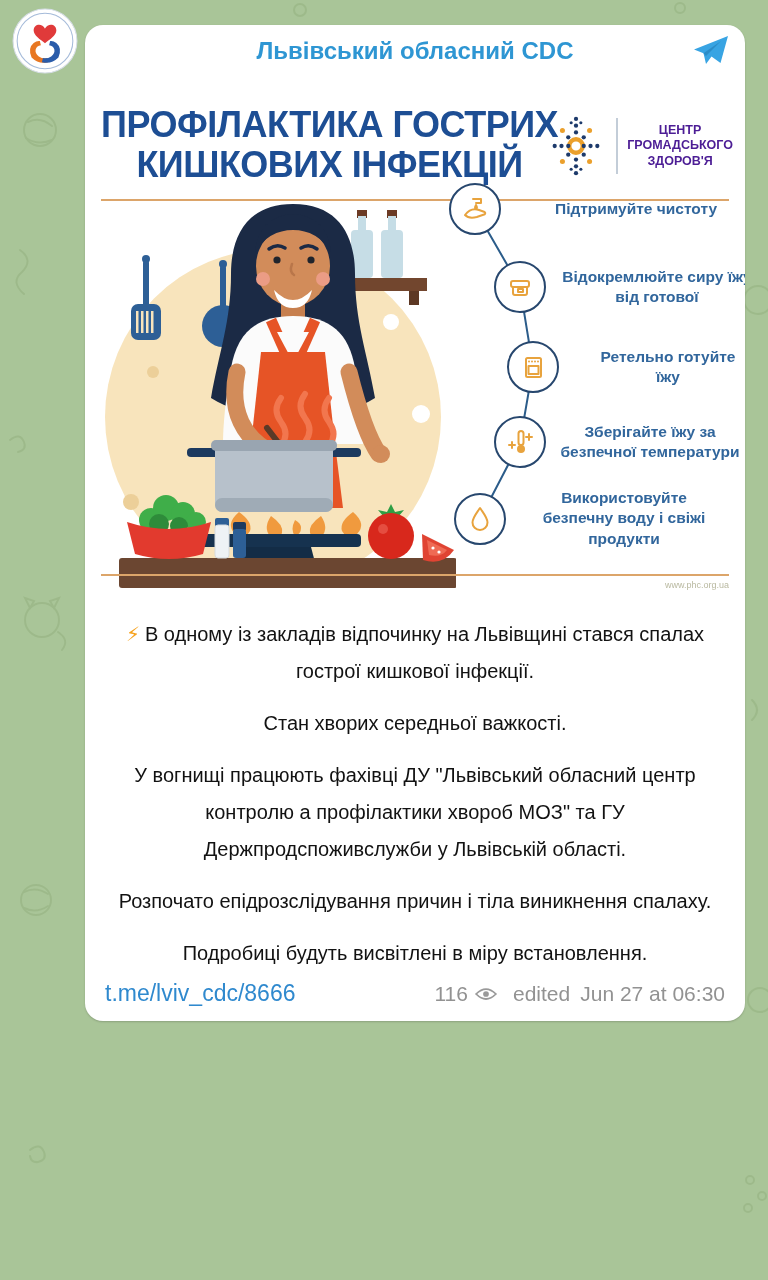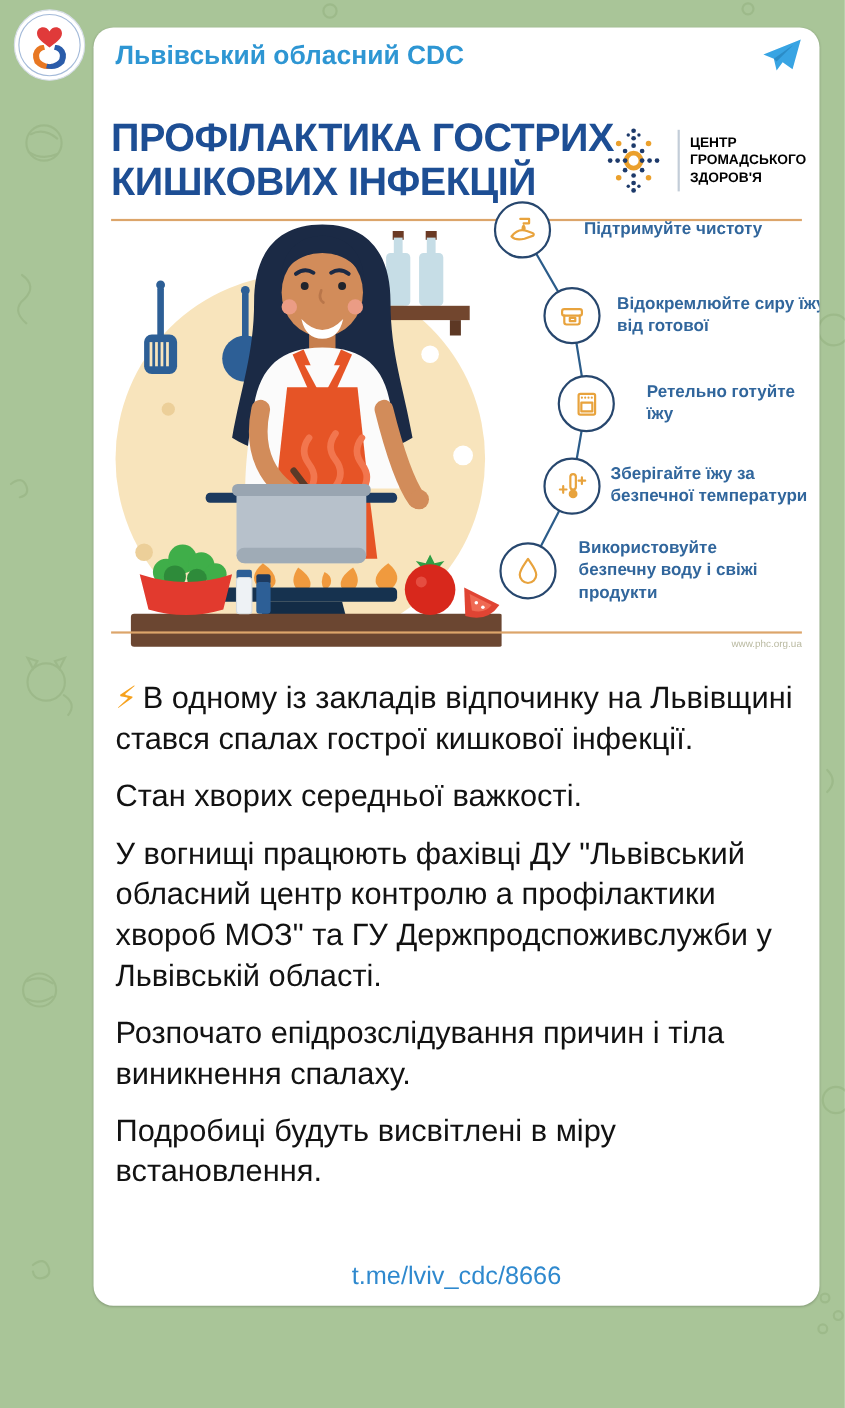--- a/index.html
+++ b/index.html
@@ -3,36 +3,36 @@
 <meta charset="utf-8">
 <style>
   html,body{margin:0;padding:0;}
   body{
     width:768px;height:1280px;position:relative;overflow:hidden;
     background:#a9c598;
     font-family:"Liberation Sans","DejaVu Sans",sans-serif;
   }
   .doodles{position:absolute;inset:0;pointer-events:none;}
   .card{
-    position:absolute;left:85px;top:25px;width:660px;height:1162px;
-    background:#ffffff;border-radius:18px;box-shadow:0 1px 2px rgba(0,0,0,.18);
+    position:absolute;left:85px;top:25px;width:660px;height:996px;
+    background:#ffffff;border-radius:18px;box-shadow:0 1px 2px rgba(0,0,0,.18);text-align:center;
   }
   .avatar{position:absolute;left:12px;top:8px;width:66px;height:66px;}
   .card-header{position:relative;height:44px;padding:12px 20px 0 20px;box-sizing:border-box;}
   .channel-name{font-size:24px;font-weight:bold;color:#2e96d3;}
   .plane{position:absolute;right:16px;top:10px;}
   
   .infographic{position:relative;height:535px;overflow:hidden;}
   .ig-title{
     position:absolute;left:16px;top:36px;
     font-size:36px;font-weight:700;color:#1d4e94;line-height:1.1;letter-spacing:-.5px;
   }
   .ig-logo{position:absolute;right:12px;top:42px;display:flex;align-items:center;gap:9px;}
   .ig-logo .vline{width:2px;height:56px;background:#c3cdd8;}
-  .ig-logo .ltext{font-size:12.5px;font-weight:bold;color:#000000;line-height:1.25;}
+  .ig-logo .ltext{font-size:12.5px;font-weight:bold;color:#4c1d95;line-height:1.25;}
   .ig-divider{position:absolute;left:16px;right:16px;height:2px;background:#dca56a;}
   .d1{top:130px;} .d2{top:505px;}
   .ig-site{position:absolute;right:16px;top:511px;font-size:9px;color:#b9b9a0;}
   .illu{position:absolute;left:6px;top:133px;}
   .connectors{position:absolute;left:330px;top:100px;}
   .tip-circle{
     position:absolute;width:52px;height:52px;border-radius:50%;
     background:#fff;border:2px solid #27476e;box-sizing:border-box;
     display:flex;align-items:center;justify-content:center;
   }
@@ -41,27 +41,27 @@
   .tip-label{
     position:absolute;transform:translateY(-50%);
     font-size:15.5px;font-weight:600;color:#31669c;line-height:1.32;
   }
   .tl1{left:446px;top:140px;width:210px;}
   .tl2{left:476px;top:218px;width:192px;}
   .tl3{left:503px;top:298px;width:160px;}
   .tl4{left:470px;top:373px;width:190px;}
   .tl5{left:441px;top:450px;width:196px;}
   
-  .post{padding:12px 20px 0 20px;font-size:28px;line-height:37px;color:#121212;}
+  .post{padding:12px 20px 0 20px;font-size:20px;line-height:37px;color:#121212;}
   .post p{margin:0 0 15px 0;}
   .emoji{color:#f6a21e;margin-right:5px;}
   
   .card-footer{
     position:absolute;left:20px;right:20px;bottom:14px;
-    display:flex;justify-content:space-between;align-items:center;flex-direction:column;
+    display:flex;justify-content:space-between;align-items:center;
   }
   .post-link{font-size:23px;color:#2f89ce;}
   .meta{display:flex;align-items:center;color:#929292;font-size:21px;}
   .meta .views{margin-right:7px;}
   .meta .eye{margin-right:16px;display:flex;align-items:center;}
   .meta .edited{margin-right:10px;}
 </style>
 </head>
 <body>
 
@@ -342,15 +342,26 @@
       <span class="emoji">⚡</span><span>В одному із закладів відпочинку на Львівщині стався спалах гострої кишкової інфекції.</span>
     </p>
     <p>Стан хворих середньої важкості.</p>
     <p>У вогнищі працюють фахівці ДУ "Львівський обласний центр контролю а профілактики хвороб МОЗ" та ГУ Держпродспоживслужби у Львівській області.</p>
     <p>Розпочато епідрозслідування причин і тіла виникнення спалаху.</p>
     <p>Подробиці будуть висвітлені в міру встановлення.</p>
   </div>
 
   <div class="card-footer">
     <span class="post-link">t.me/lviv_cdc/8666</span>
+    <span class="meta">
+      <span class="views">116</span>
+      <span class="eye">
+        <svg width="22" height="16" viewBox="0 0 20 14">
+          <path d="M1,7 Q10,-2 19,7 Q10,16 1,7 Z" stroke="#999999" stroke-width="1.6" fill="none"></path>
+          <circle cx="10" cy="7" r="2.6" fill="#999999"></circle>
+        </svg>
+      </span>
+      <span class="edited">edited</span>
+      <span class="timestamp">Jun 27 at 06:30</span>
+    </span>
   </div>
 
 </div>
 
 </body></html>

